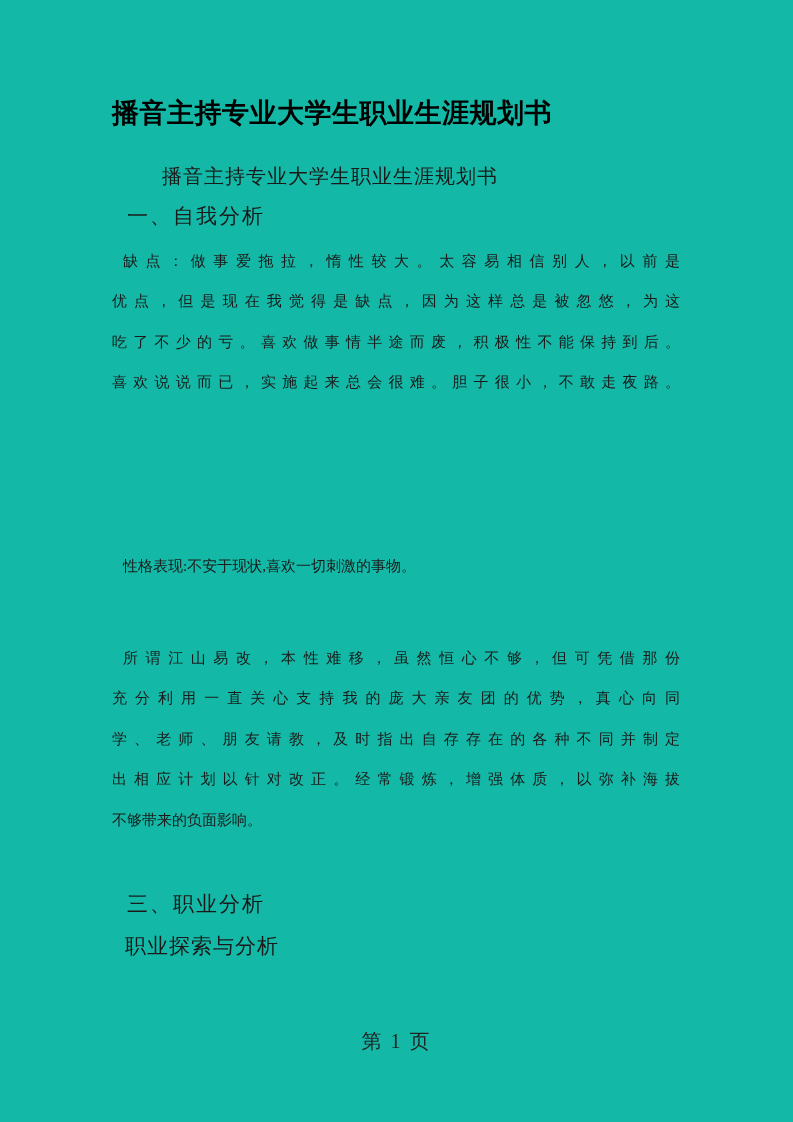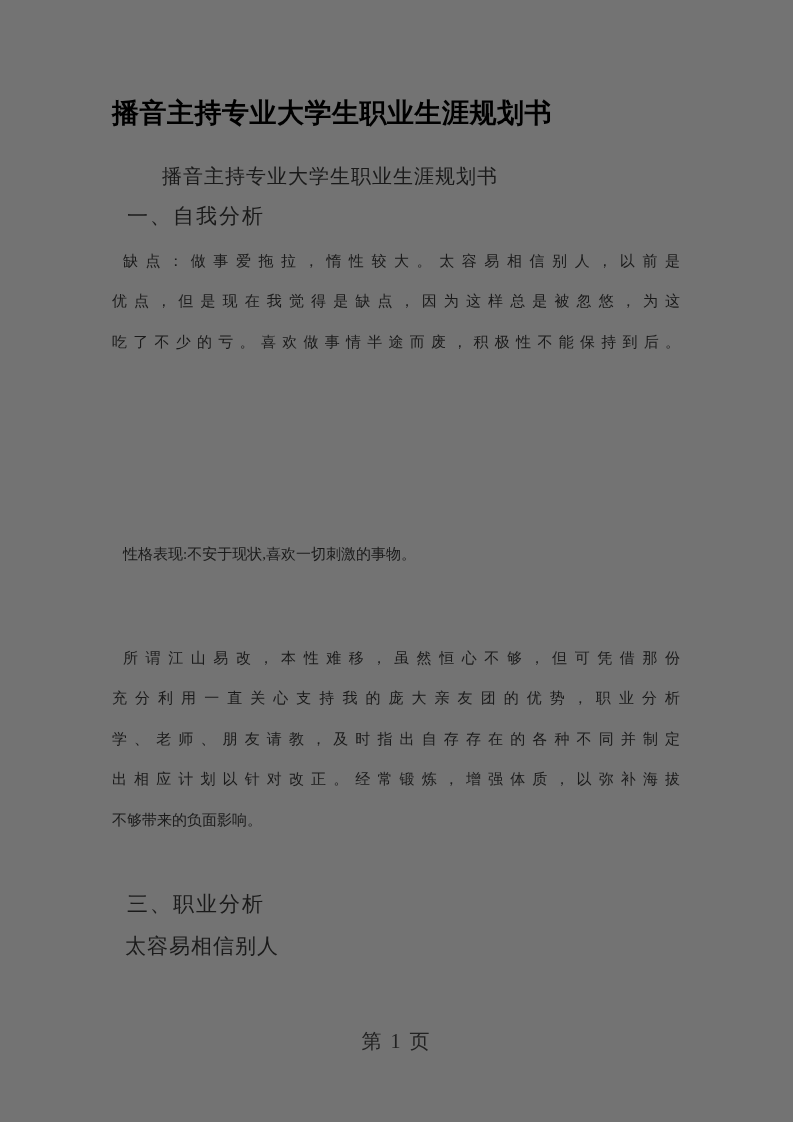--- a/index.html
+++ b/index.html
@@ -1,20 +1,20 @@
 <!DOCTYPE html>
 <html><head>
 <meta charset="utf-8">
 <style>
   html, body { margin: 0; padding: 0; background: #ffffff; }
   .page {
     position: relative;
     width: 793px;
     height: 1122px;
-    background: #737373;
+    background: #14b8a6;
     overflow: hidden;
     font-family: "Liberation Serif", "DejaVu Serif", serif;
     color: #1a1a1a;
   }
   .abs { position: absolute; }
   .doc-title {
     left: 112px; top: 96px; width: 600px;
     font-size: 27px; font-weight: bold; color: #000;
     line-height: 34px; letter-spacing: 0.5px; white-space: nowrap;
   }
@@ -34,21 +34,21 @@
     font-size: 21px; line-height: 30px; letter-spacing: 1px; white-space: nowrap;
   }
   .para {
     left: 112px; width: 568px; font-size: 15px;
   }
   .para .ln { line-height: 40.4px; height: 40.4px; }
   .ln.full { text-align: justify; text-align-last: justify; }
   .ln.first { padding-left: 11px; }
   .p-weak { top: 241px; }
   .p-strong { top: 429px; }
-  .p-personality { top: 534px; }
+  .p-personality { top: 546px; }
   .p-solution { top: 638px; }
   .p-career { top: 966px; }
   .footer {
     left: 0; top: 1026px; width: 793px;
     text-align: center; font-size: 20px; line-height: 30px;
     letter-spacing: 2px; color: #222;
   }
 </style>
 </head>
 <body>
@@ -58,36 +58,37 @@
   <div class="abs doc-title">播音主持专业大学生职业生涯规划书</div>
 
   <div class="abs doc-subtitle">播音主持专业大学生职业生涯规划书</div>
 
   <div class="abs heading h1">一、自我分析</div>
 
   <div class="abs para p-weak">
     <div class="ln first full">缺点：做事爱拖拉，惰性较大。太容易相信别人，以前是</div>
     <div class="ln full">优点，但是现在我觉得是缺点，因为这样总是被忽悠，为这</div>
     <div class="ln full">吃了不少的亏。喜欢做事情半途而废，积极性不能保持到后。</div>
+    <div class="ln full">喜欢说说而已，实施起来总会很难。胆子很小，不敢走夜路。</div>
   </div>
 
 
   <div class="abs para p-personality">
     <div class="ln first">性格表现:不安于现状,喜欢一切刺激的事物。</div>
   </div>
 
 
   <div class="abs para p-solution">
     <div class="ln first full">所谓江山易改，本性难移，虽然恒心不够，但可凭借那份</div>
-    <div class="ln full">充分利用一直关心支持我的庞大亲友团的优势，职业分析</div>
+    <div class="ln full">充分利用一直关心支持我的庞大亲友团的优势，真心向同</div>
     <div class="ln full">学、老师、朋友请教，及时指出自存存在的各种不同并制定</div>
     <div class="ln full">出相应计划以针对改正。经常锻炼，增强体质，以弥补海拔</div>
     <div class="ln">不够带来的负面影响。</div>
   </div>
 
   <div class="abs heading h3">三、职业分析</div>
 
-  <div class="abs subheading">太容易相信别人</div>
+  <div class="abs subheading">职业探索与分析</div>
 
 
   <div class="abs footer">第 1 页</div>
 
 </div>
 
 </body></html>

